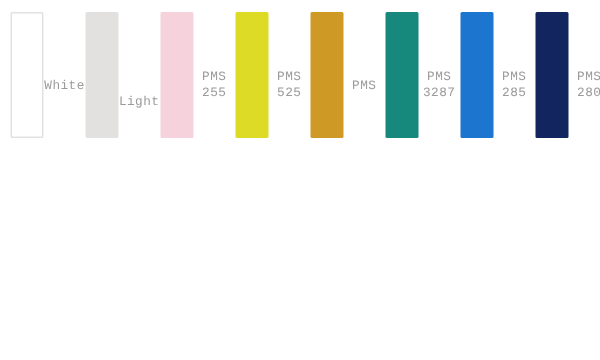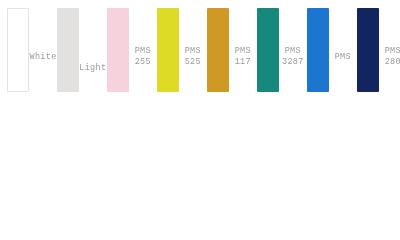--- a/index.html
+++ b/index.html
@@ -90,36 +90,36 @@
     <div class="caption" style="color: rgb(156, 155, 155);">
       <span class="line">PMS</span>
       <span class="line">525</span>
     </div>
   </div>
 
   <div class="swatch-cell">
     <div class="chip" style="background-color: rgb(206, 154, 37);"></div>
     <div class="caption" style="color: rgb(156, 155, 155);">
       <span class="line">PMS</span>
-      <span class="line">117</span>
     </div>
   </div>
 
   <div class="swatch-cell">
     <div class="chip" style="background-color: rgb(23, 136, 124);"></div>
     <div class="caption" style="color: rgb(156, 155, 155);">
       <span class="line">PMS</span>
       <span class="line">3287</span>
     </div>
   </div>
 
   <div class="swatch-cell">
     <div class="chip" style="background-color: rgb(28, 117, 206);"></div>
     <div class="caption" style="color: rgb(156, 155, 155);">
       <span class="line">PMS</span>
+      <span class="line">285</span>
     </div>
   </div>
 
   <div class="swatch-cell">
     <div class="chip" style="background-color: rgb(19, 37, 94);"></div>
     <div class="caption" style="color: rgb(156, 155, 155);">
       <span class="line">PMS</span>
       <span class="line">280</span>
     </div>
   </div>

